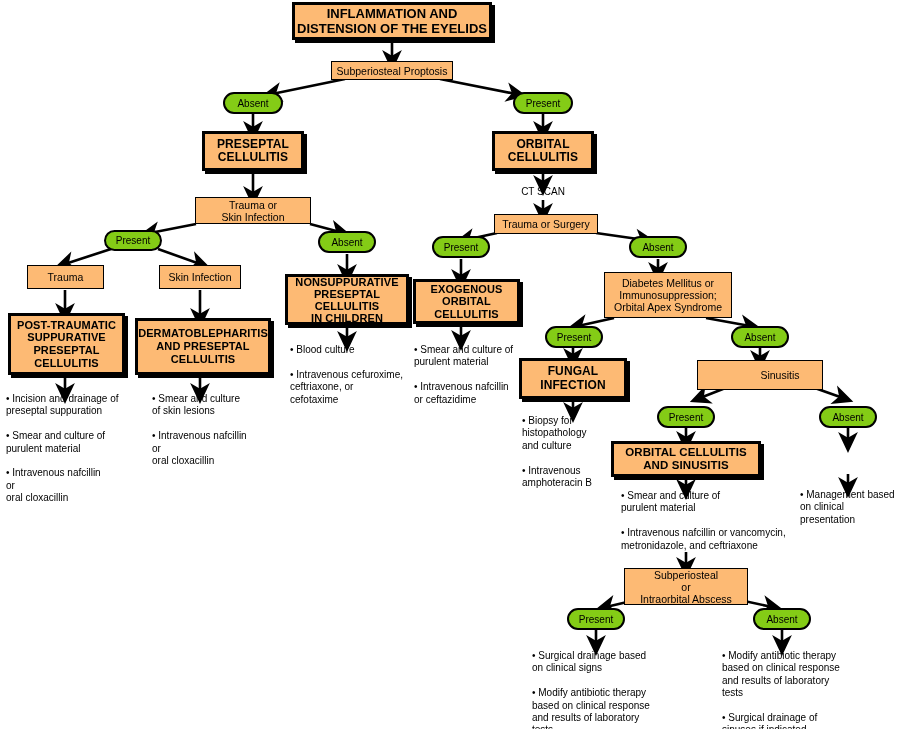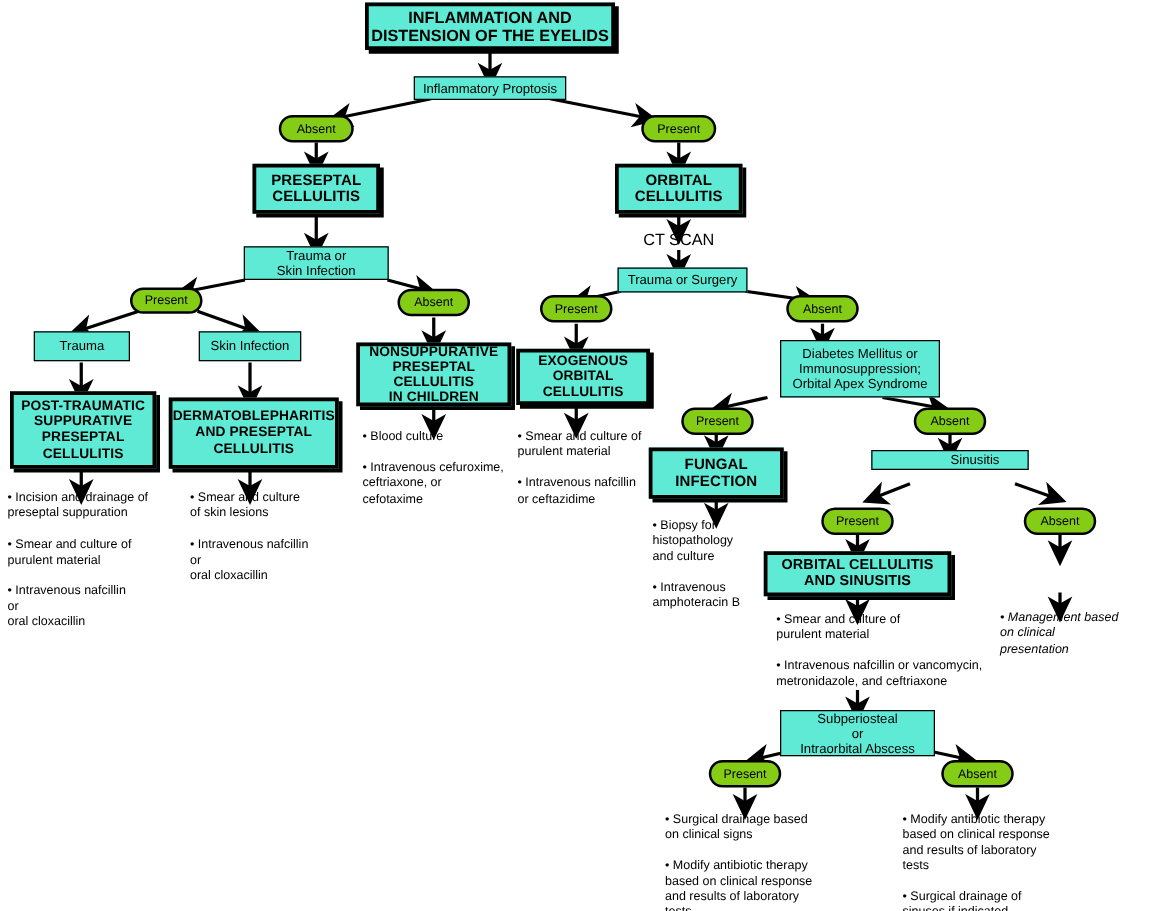--- a/index.html
+++ b/index.html
@@ -1,21 +1,21 @@
 <!DOCTYPE html>
 <html><head>
 <meta charset="utf-8">
 <style>
   html,body{margin:0;padding:0;background:#ffffff;}
   body{font-family:"Liberation Sans", sans-serif;color:#000;}
   #canvas{position:relative;width:919px;height:729px;background:#fff;overflow:hidden;}
 
   
   .node{position:absolute;box-sizing:border-box;display:flex;align-items:center;
-        justify-content:center;text-align:center;background:#5eead4;}
+        justify-content:center;text-align:center;background:#fdba74;}
 
   
   .rect{border:1.4px solid #000;font-size:10.5px;line-height:12px;}
 
   
   .bold-box{border:3px solid #000;font-weight:bold;font-size:12px;line-height:13.5px;
             letter-spacing:.1px;}
   .bold-box.shadow{box-shadow:3px 3px 0 0 #000;}
 
   
@@ -24,21 +24,21 @@
 
   
   .pill{border:2px solid #000;border-radius:999px;font-size:10px;line-height:11px;
         background:#84cc16;}
 
   
   .txt{position:absolute;font-size:10px;line-height:12.4px;white-space:pre-line;
        text-align:left;}
 
   
-  .plain{position:absolute;font-size:13px;line-height:11px;text-align:center;}
+  .plain{position:absolute;font-size:10px;line-height:11px;text-align:center;}
   svg.lines{position:absolute;left:0;top:0;width:919px;height:729px;pointer-events:none;}
 </style>
 </head>
 <body>
 
 <div id="canvas">
 
   <svg class="lines" viewBox="0 0 919 729" xmlns="http://www.w3.org/2000/svg">
     <defs>
       <marker id="ah" markerWidth="9" markerHeight="9" refX="4.2" refY="4.2" orient="auto" markerUnits="strokeWidth">
@@ -123,21 +123,21 @@
 
       <line x1="596" y1="630" x2="596" y2="645"></line>
 
       <line x1="782" y1="630" x2="782" y2="645"></line>
     </g>
   </svg>
 
   <div class="node title-box" style="left: 292px; top: 2px; width: 200px; height: 38px; white-space: pre-line;">INFLAMMATION AND
 DISTENSION OF THE EYELIDS</div>
 
-  <div class="node rect" style="left: 331px; top: 61px; width: 122px; height: 19px; white-space: pre-line;">Inflammatory Proptosis</div>
+  <div class="node rect" style="left: 331px; top: 61px; width: 122px; height: 19px; white-space: pre-line;">Subperiosteal Proptosis</div>
 
   <div class="node pill" style="left: 223px; top: 92px; width: 60px; height: 22px; white-space: pre-line;">Absent</div>
   <div class="node pill" style="left: 513px; top: 92px; width: 60px; height: 22px; white-space: pre-line;">Present</div>
 
   <div class="node bold-box shadow" style="left: 202px; top: 131px; width: 102px; height: 40px; white-space: pre-line;">PRESEPTAL
 CELLULITIS</div>
 
   <div class="node bold-box shadow" style="left: 492px; top: 131px; width: 102px; height: 40px; white-space: pre-line;">ORBITAL
 CELLULITIS</div>
 
@@ -167,31 +167,31 @@
 
   <div class="node bold-box shadow" style="left: 285px; top: 274px; width: 124px; height: 51px; font-size: 11px; line-height: 12px; white-space: pre-line;">NONSUPPURATIVE
 PRESEPTAL
 CELLULITIS
 IN CHILDREN</div>
 
   <div class="node bold-box shadow" style="left: 413px; top: 279px; width: 107px; height: 45px; font-size: 11px; line-height: 12.5px; white-space: pre-line;">EXOGENOUS
 ORBITAL
 CELLULITIS</div>
 
-  <div class="node rect" style="left: 624px; top: 272px; width: 128px; height: 46px; white-space: pre-line;">Diabetes Mellitus or
+  <div class="node rect" style="left: 604px; top: 272px; width: 128px; height: 46px; white-space: pre-line;">Diabetes Mellitus or
 Immunosuppression;
 Orbital Apex Syndrome</div>
 
   <div class="node pill" style="left: 545px; top: 326px; width: 58px; height: 22px; white-space: pre-line;">Present</div>
   <div class="node pill" style="left: 731px; top: 326px; width: 58px; height: 22px; white-space: pre-line;">Absent</div>
 
   <div class="node bold-box shadow" style="left: 519px; top: 358px; width: 108px; height: 41px; white-space: pre-line;">FUNGAL
 INFECTION</div>
 
-  <div class="node rect" style="left: 697px; top: 360px; width: 126px; height: 16px; white-space: pre-line; padding-left: 40px;">Sinusitis</div>
+  <div class="node rect" style="left: 697px; top: 360px; width: 126px; height: 30px; white-space: pre-line; padding-left: 40px;">Sinusitis</div>
 
   <div class="node pill" style="left: 657px; top: 406px; width: 58px; height: 22px; white-space: pre-line;">Present</div>
   <div class="node pill" style="left: 819px; top: 406px; width: 58px; height: 22px; white-space: pre-line;">Absent</div>
 
   <div class="node bold-box shadow" style="left: 611px; top: 441px; width: 150px; height: 36px; font-size: 11.5px; line-height: 13px; white-space: pre-line;">ORBITAL CELLULITIS
 AND SINUSITIS</div>
 
 
   <div class="node rect" style="left: 624px; top: 568px; width: 124px; height: 37px; white-space: pre-line;">Subperiosteal
 or
@@ -235,21 +235,21 @@
 
 • Intravenous
    amphoteracin B</div>
 
   <div class="txt" style="left:621px;top:490px;width:220px;">• Smear and culture of
    purulent material
 
 • Intravenous nafcillin or vancomycin,
    metronidazole, and ceftriaxone</div>
 
-  <div class="txt" style="left:800px;top:489px;width:115px;font-style:italic;">• Management based
+  <div class="txt" style="left:800px;top:489px;width:115px;">• Management based
    on clinical
    presentation</div>
 
   <div class="txt" style="left:532px;top:650px;width:165px;">• Surgical drainage based
    on clinical signs
 
 • Modify antibiotic therapy
    based on clinical response
    and results of laboratory
    tests</div>

